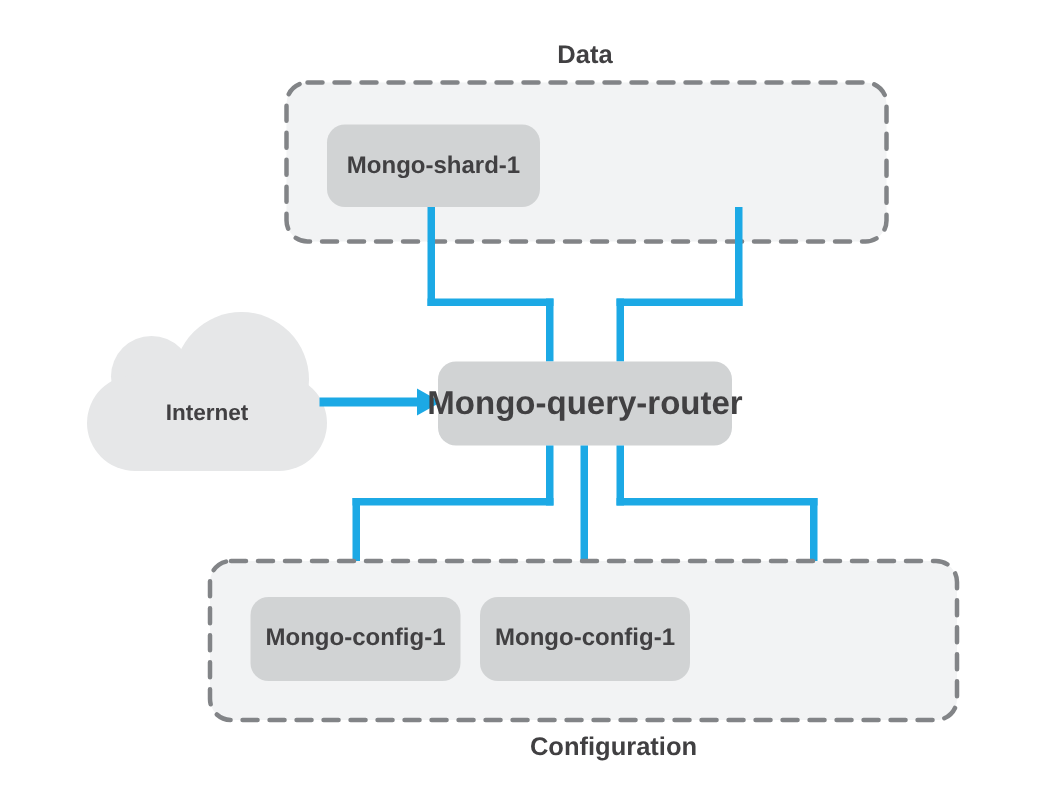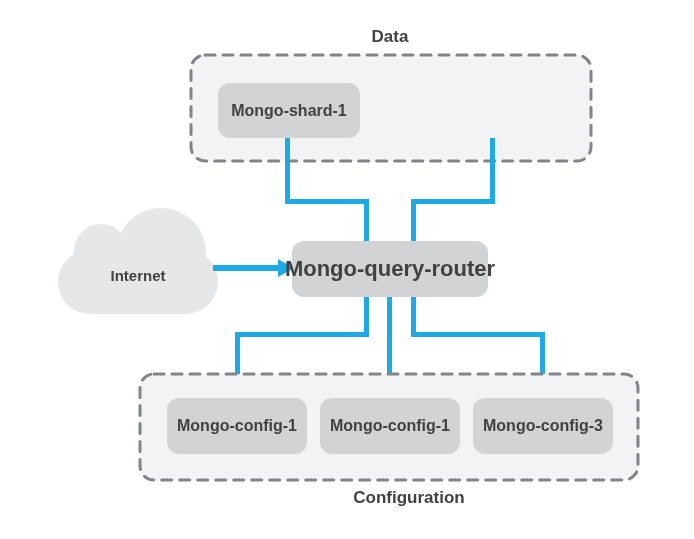--- a/index.html
+++ b/index.html
@@ -160,19 +160,16 @@
   <svg class="group-border" style="left:138px; top:372px;" width="502" height="110" aria-hidden="true">
     <rect x="2" y="2" width="498" height="106" rx="14" ry="14" fill="var(--group_fill, #f2f3f4)" stroke="var(--group_border, #828487)" stroke-width="3" stroke-dasharray="10 8" stroke-linecap="round"></rect>
   </svg>
 
   <div class="node" style="left:167px; top:398px; width:140px; height:56px;text-align:center;">
     <span>Mongo-config-1</span>
   </div>
   <div class="node" style="left:320px; top:398px; width:140px; height:56px;">
     <span>Mongo-config-1</span>
   </div>
-  <div class="node" style="left:473px; top:398px; width:140px; height:56px;">
-    <span>Mongo-config-3</span>
-  </div>
 
   <div class="group-label" style="left:389px; top:488px;margin-left:20px;">Configuration</div>
 
 </div>
 
 </body></html>

